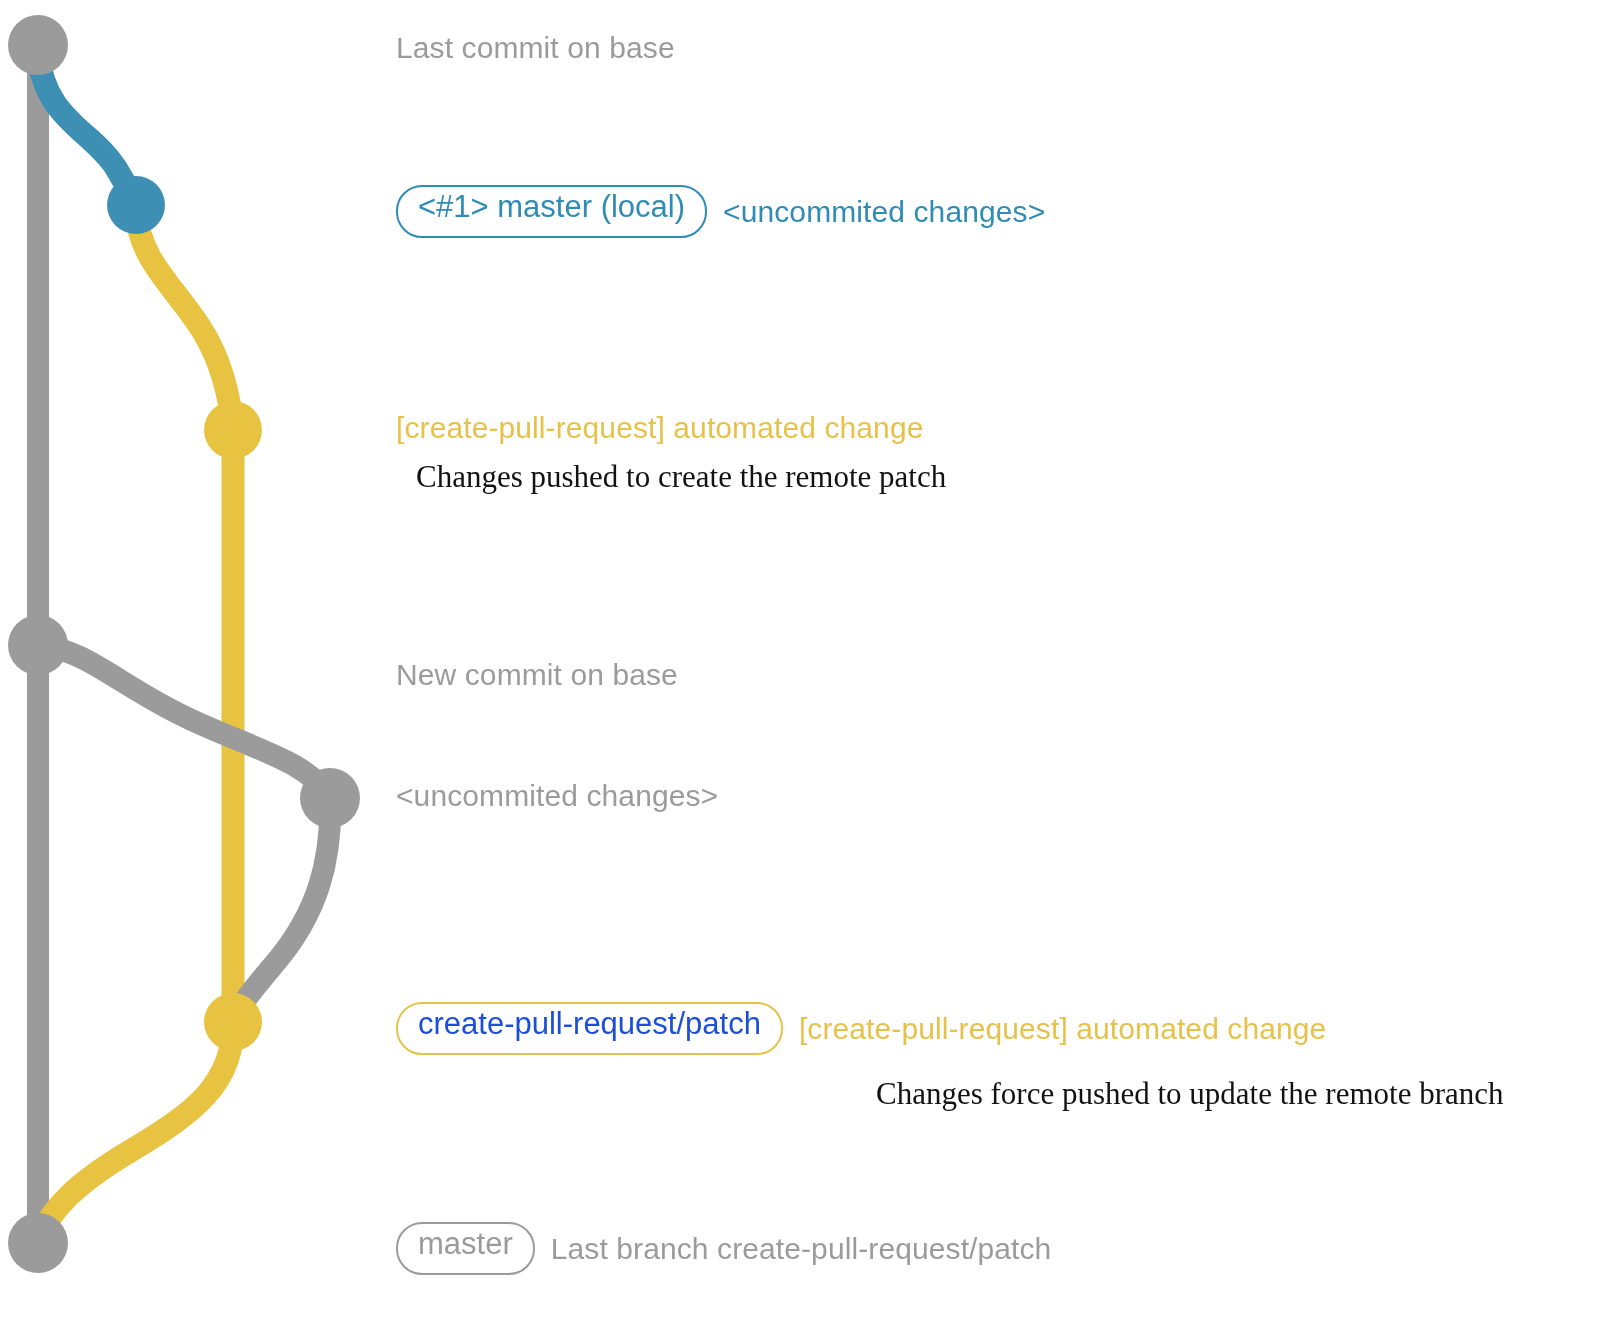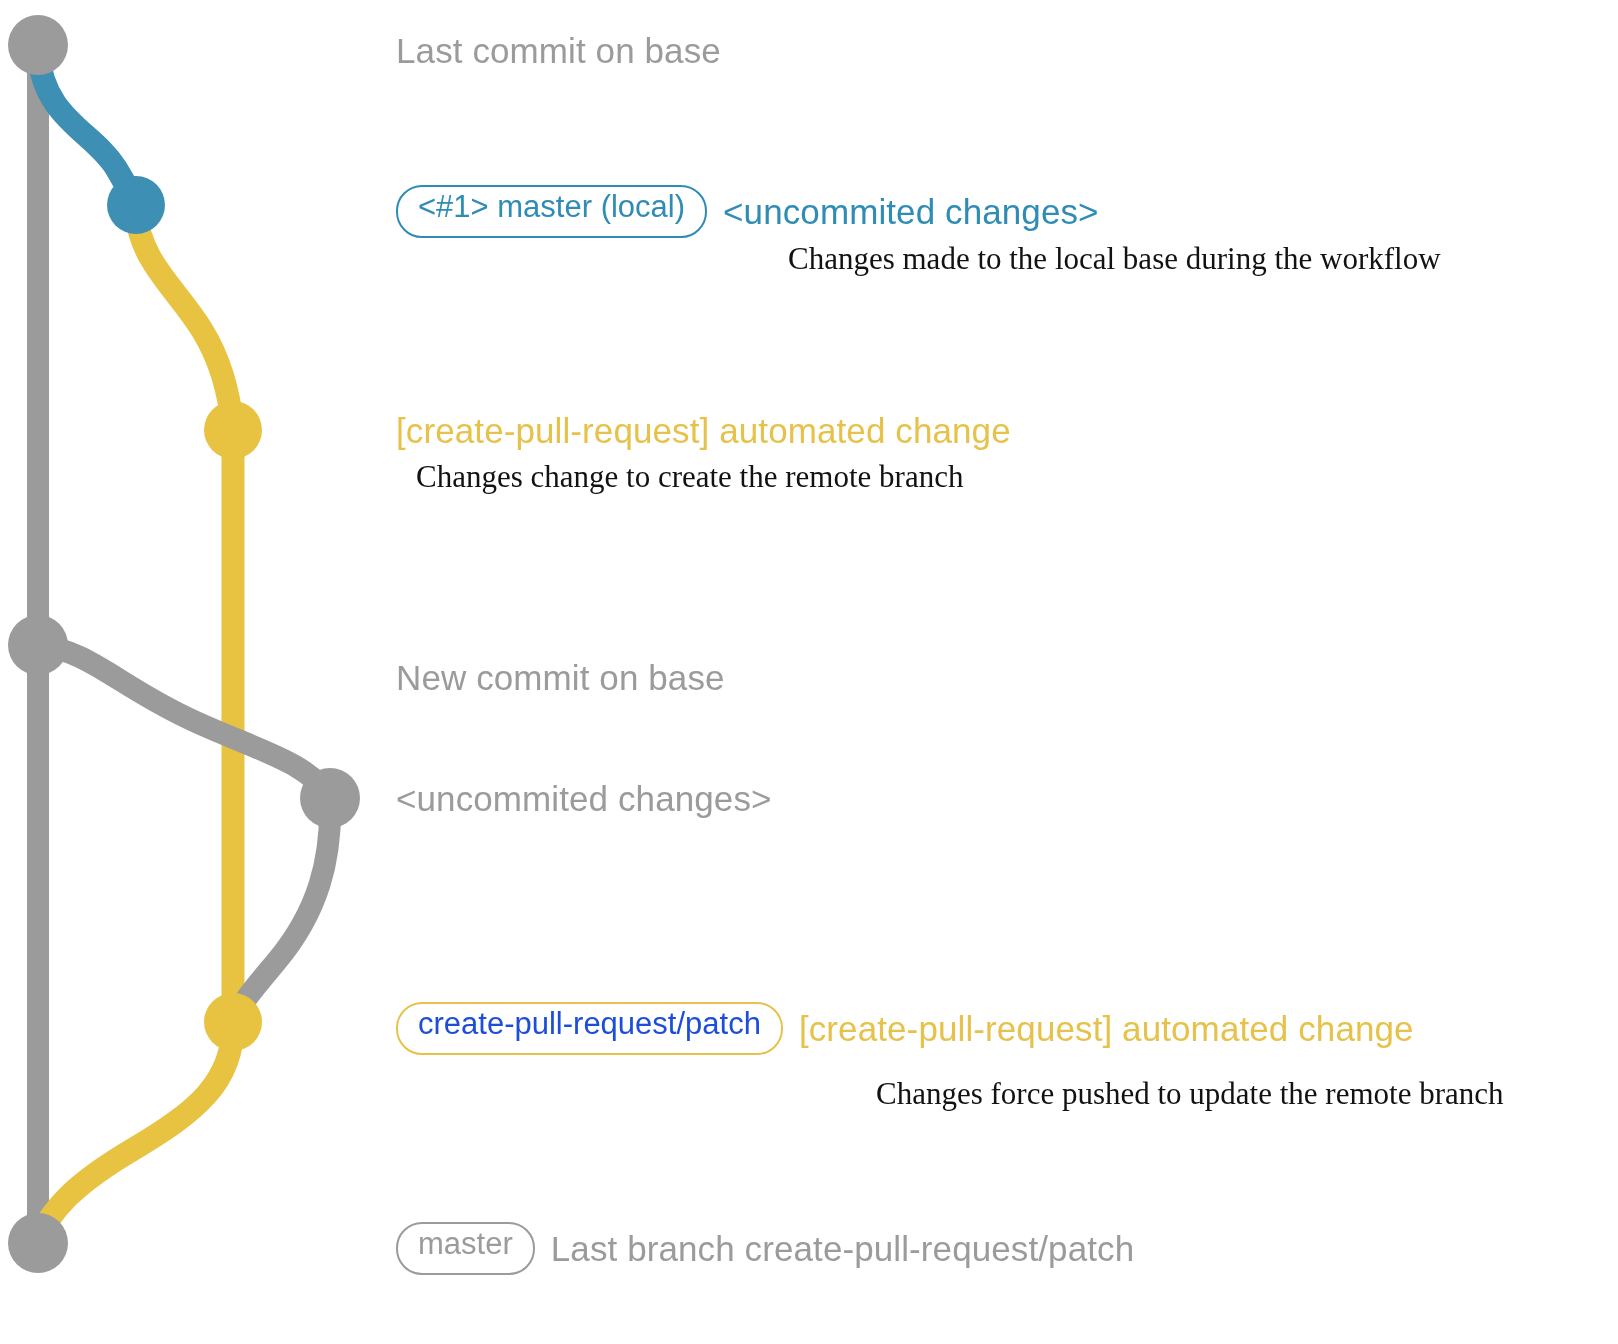--- a/index.html
+++ b/index.html
@@ -38,21 +38,21 @@
     position: absolute;
     left: 396px;
     display: flex;
     align-items: center;
     white-space: nowrap;
   }
 
   
   .subject {
     font-family: "Liberation Sans", sans-serif;
-    font-size: 35px;
+    font-size: 30px;
     line-height: 1.0;
     letter-spacing: 0.1px;
     text-align: center;
   }
   .subject.gray   { color: #9b9b9b; }
   .subject.yellow { color: #e6c24a; }
   .subject.blue   { color: #2f8cb5; }
 
   
   .badge {
@@ -114,26 +114,25 @@
   <div class="labels-layer">
 
     <div class="row" style="top:33px;">
       <span class="subject gray">Last commit on base</span>
     </div>
 
     <div class="row" style="top:185px;">
       <span class="badge blue">&lt;#1&gt; master (local)</span>
       <span class="subject blue">&lt;uncommited changes&gt;</span>
     </div>
-    <div class="caption" style="left:788px; top:243px;">Changes made to the local base during the workflow</div>
 
     <div class="row" style="top:413px;">
       <span class="subject yellow">[create-pull-request] automated change</span>
     </div>
-    <div class="caption" style="left:416px; top:461px;">Changes change to create the remote branch</div>
+    <div class="caption" style="left:416px; top:461px;">Changes pushed to create the remote patch</div>
 
     <div class="row" style="top:632px;margin-top:28px;">
       <span class="subject gray">New commit on base</span>
     </div>
 
     <div class="row" style="top:781px;">
       <span class="subject gray">&lt;uncommited changes&gt;</span>
     </div>
 
     <div class="row" style="top:1002px;">

